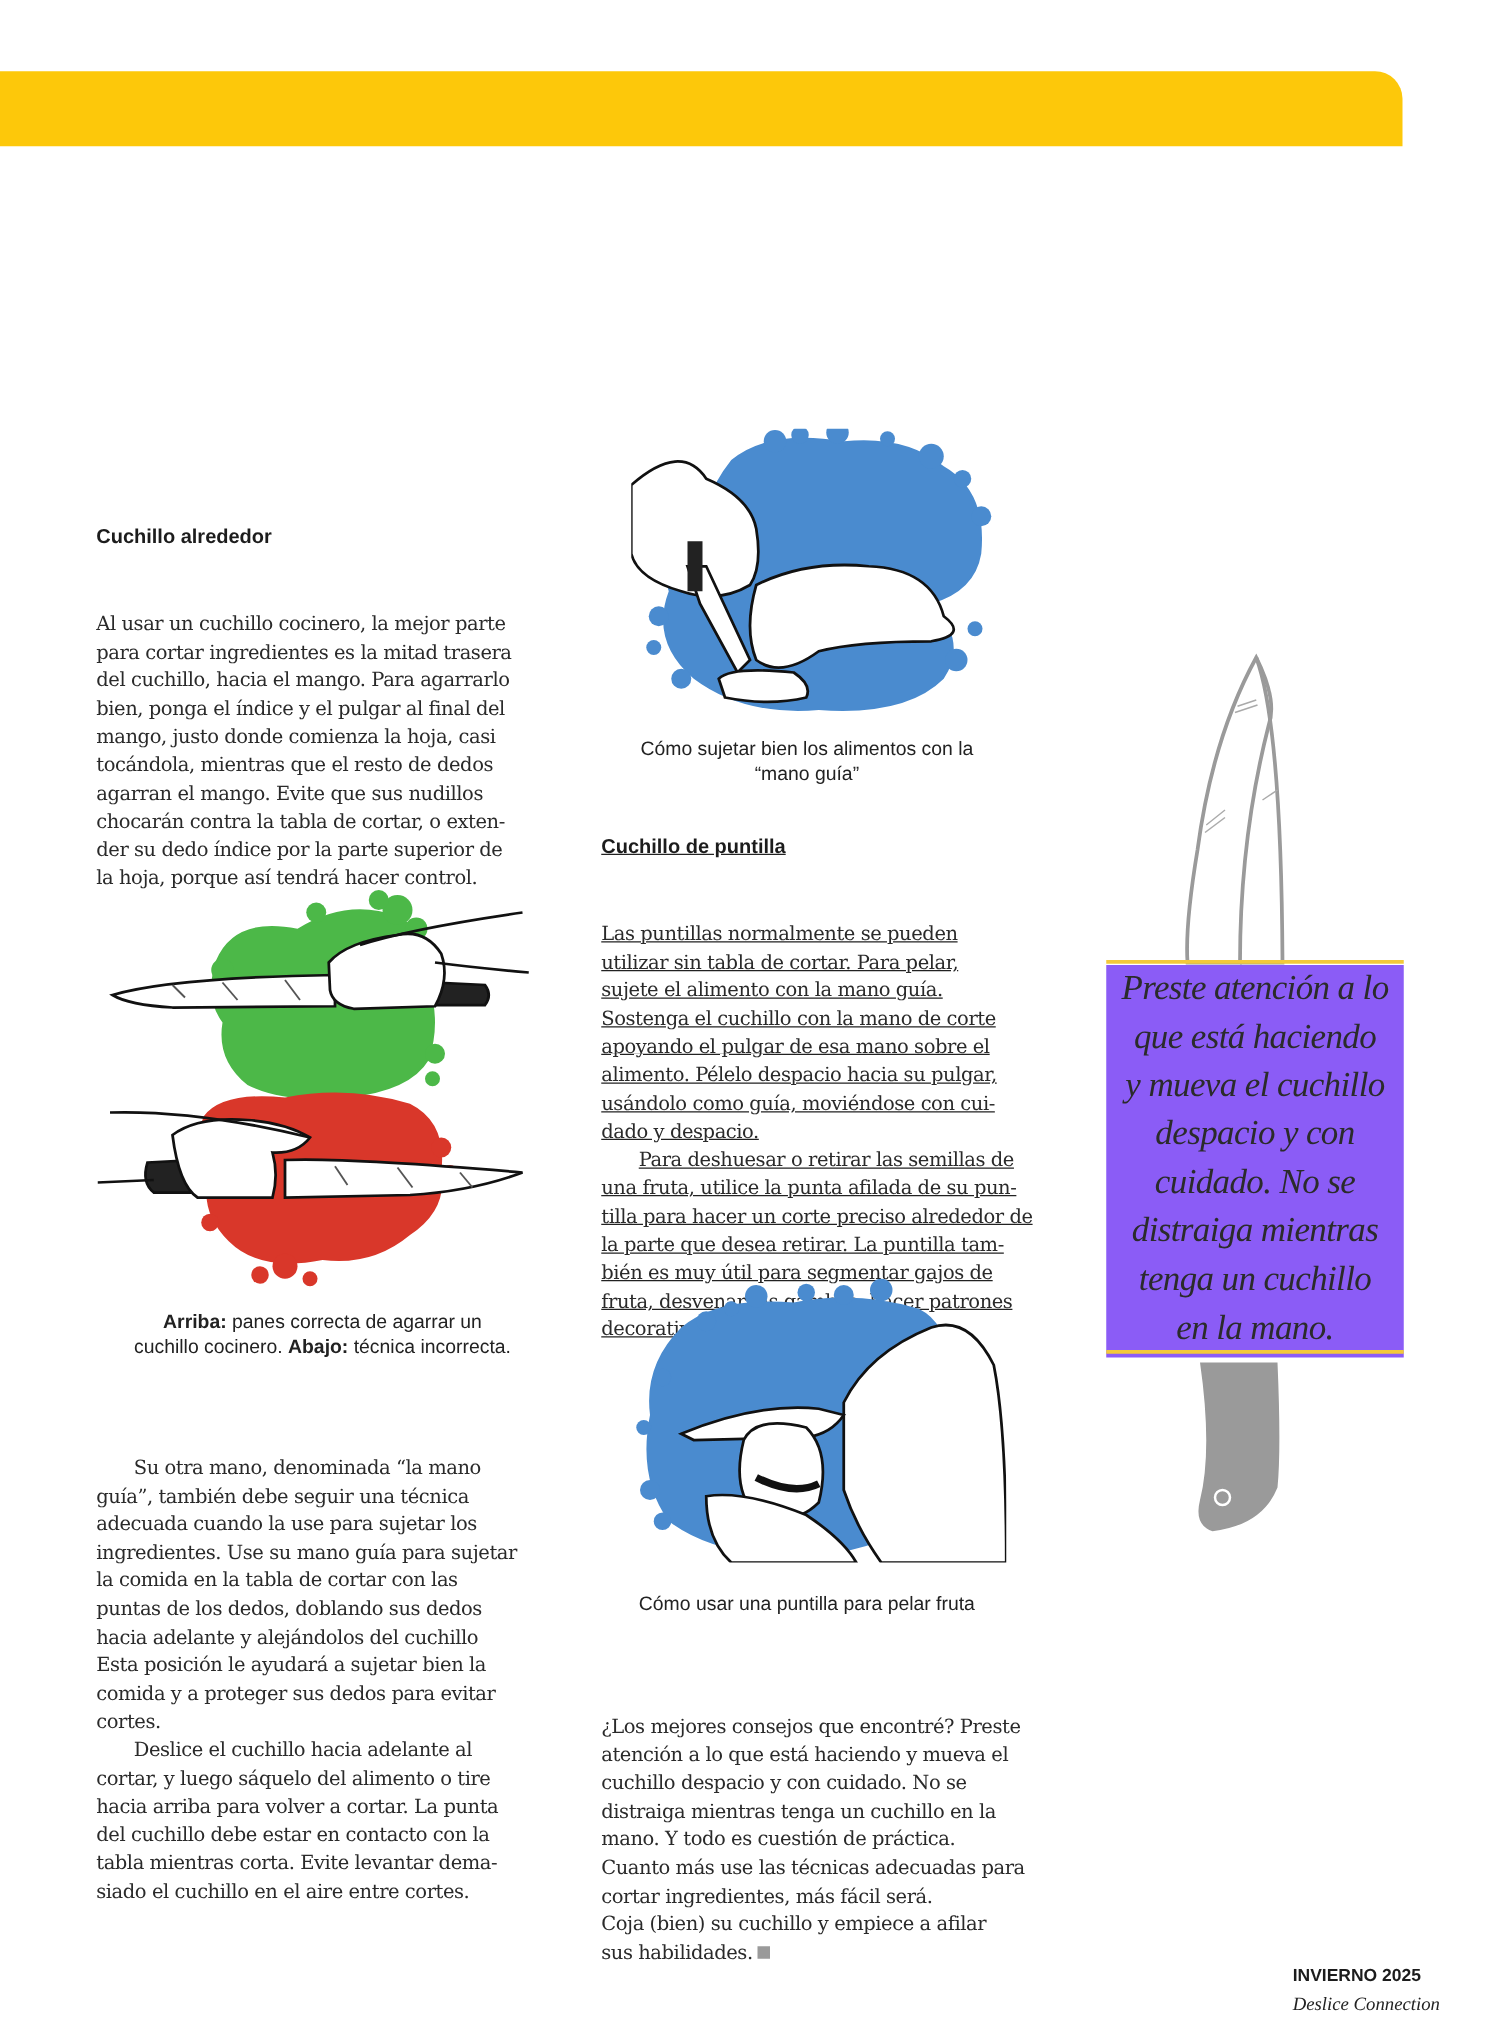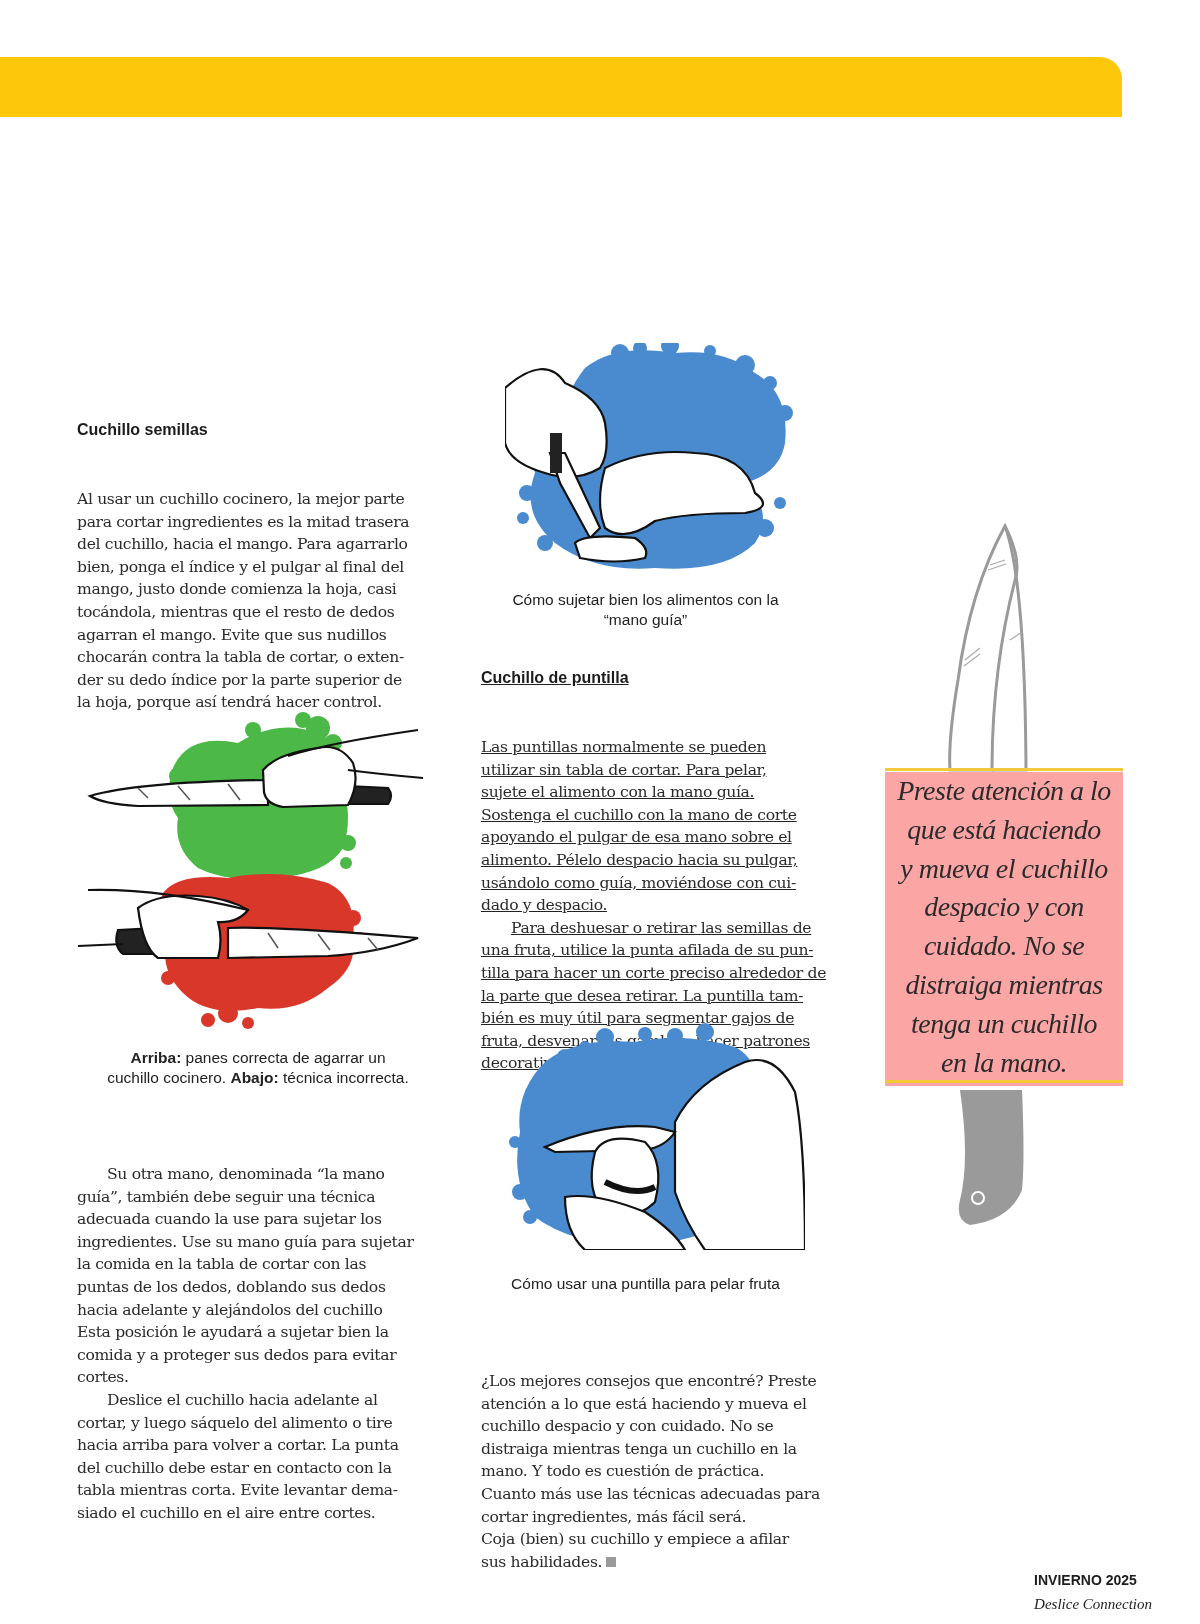--- a/index.html
+++ b/index.html
@@ -18,21 +18,21 @@
     .footer .mag { font-family:"Liberation Serif", serif; font-style:italic; font-size:15px; color:#222; }
     .footer .pg { font-family:"Liberation Sans", sans-serif; font-weight:bold; font-size:15px; color:#1c1c1c; margin-left:6px; }
     .endmark { display:inline-block; width:10px; height:10px; background:#9a9a9a; margin-left:4px; vertical-align:0px; }
   </style>
 </head>
 <body>
 
 <div class="topbar"></div>
 
 <div class="col" style="left:77px; top:420px; width:360px;">
-  <div class="heading">Cuchillo semillas</div>
+  <div class="heading">Cuchillo alrededor</div>
   <div class="body-text">
     <div>Al usar un cuchillo cocinero, la mejor parte</div>
     <div>para cortar ingredientes es la mitad trasera</div>
     <div>del cuchillo, hacia el mango. Para agarrarlo</div>
     <div>bien, ponga el índice y el pulgar al final del</div>
     <div>mango, justo donde comienza la hoja, casi</div>
     <div>tocándola, mientras que el resto de dedos</div>
     <div>agarran el mango. Evite que sus nudillos</div>
     <div>chocarán contra la tabla de cortar, o exten-</div>
     <div>der su dedo índice por la parte superior de</div>
@@ -227,21 +227,21 @@
       <line x1="35" y1="140" x2="50" y2="128"></line>
         <line x1="34" y1="146" x2="50" y2="134"></line>
       <line x1="80" y1="120" x2="92" y2="112"></line>
     </g>
     <path d="M30 570 L92 570 Q95 640 92 670 Q80 700 40 705 Q25 700 30 680 Q40 640 30 570 Z" fill="#9a9a9a"></path>
     <circle cx="48" cy="678" r="6" fill="none" stroke="#fff" stroke-width="2"></circle>
   </svg>
 </div>
 
 <div class="rule" style="top:768px;"></div>
-<div class="pull" style="background:#fca5a5; top:772px; padding:0 0 4px 0;">
+<div class="pull" style="background:#8b5cf6; top:772px; padding:0 0 4px 0;">
   <div>Preste atención a lo</div>
   <div>que está haciendo</div>
   <div>y mueva el cuchillo</div>
   <div>despacio y con</div>
   <div>cuidado. No se</div>
   <div>distraiga mientras</div>
   <div>tenga un cuchillo</div>
   <div>en la mano.</div>
 </div>
 <div class="rule" style="top:1080px;"></div>

